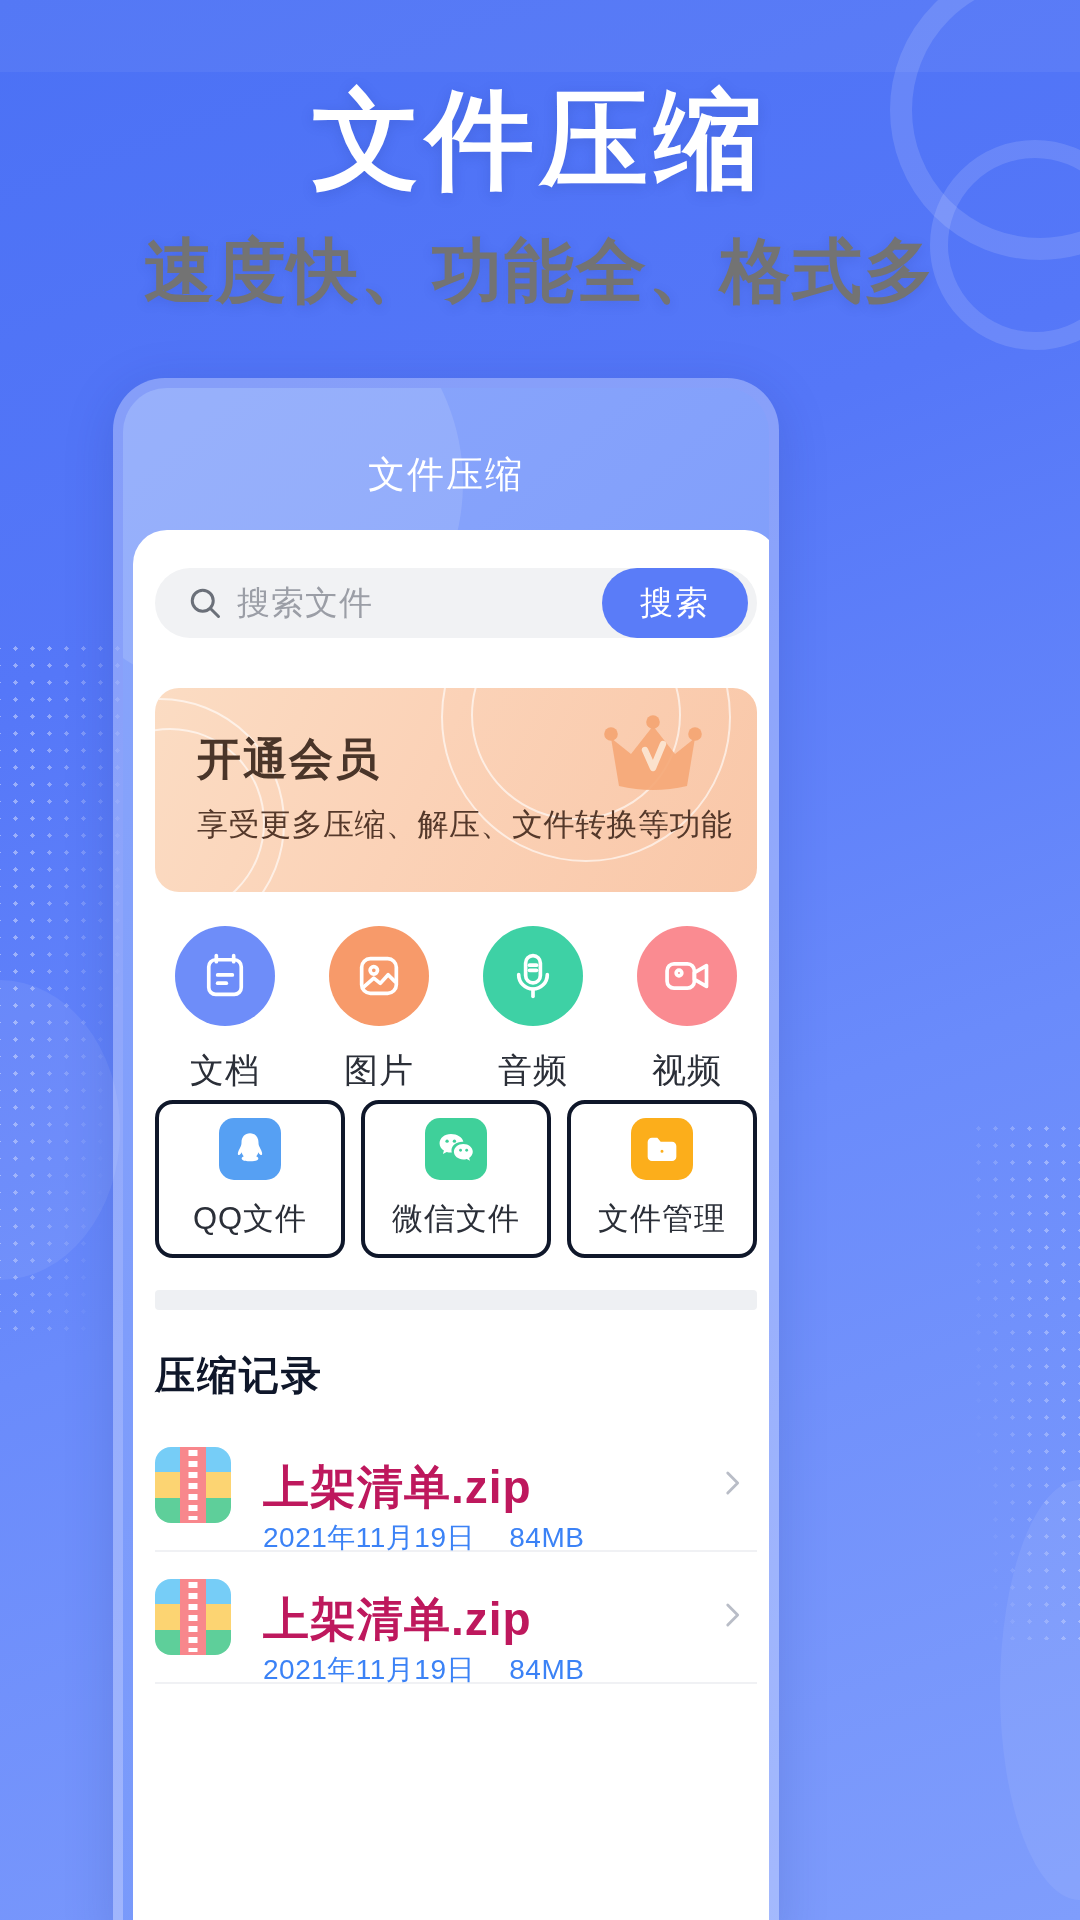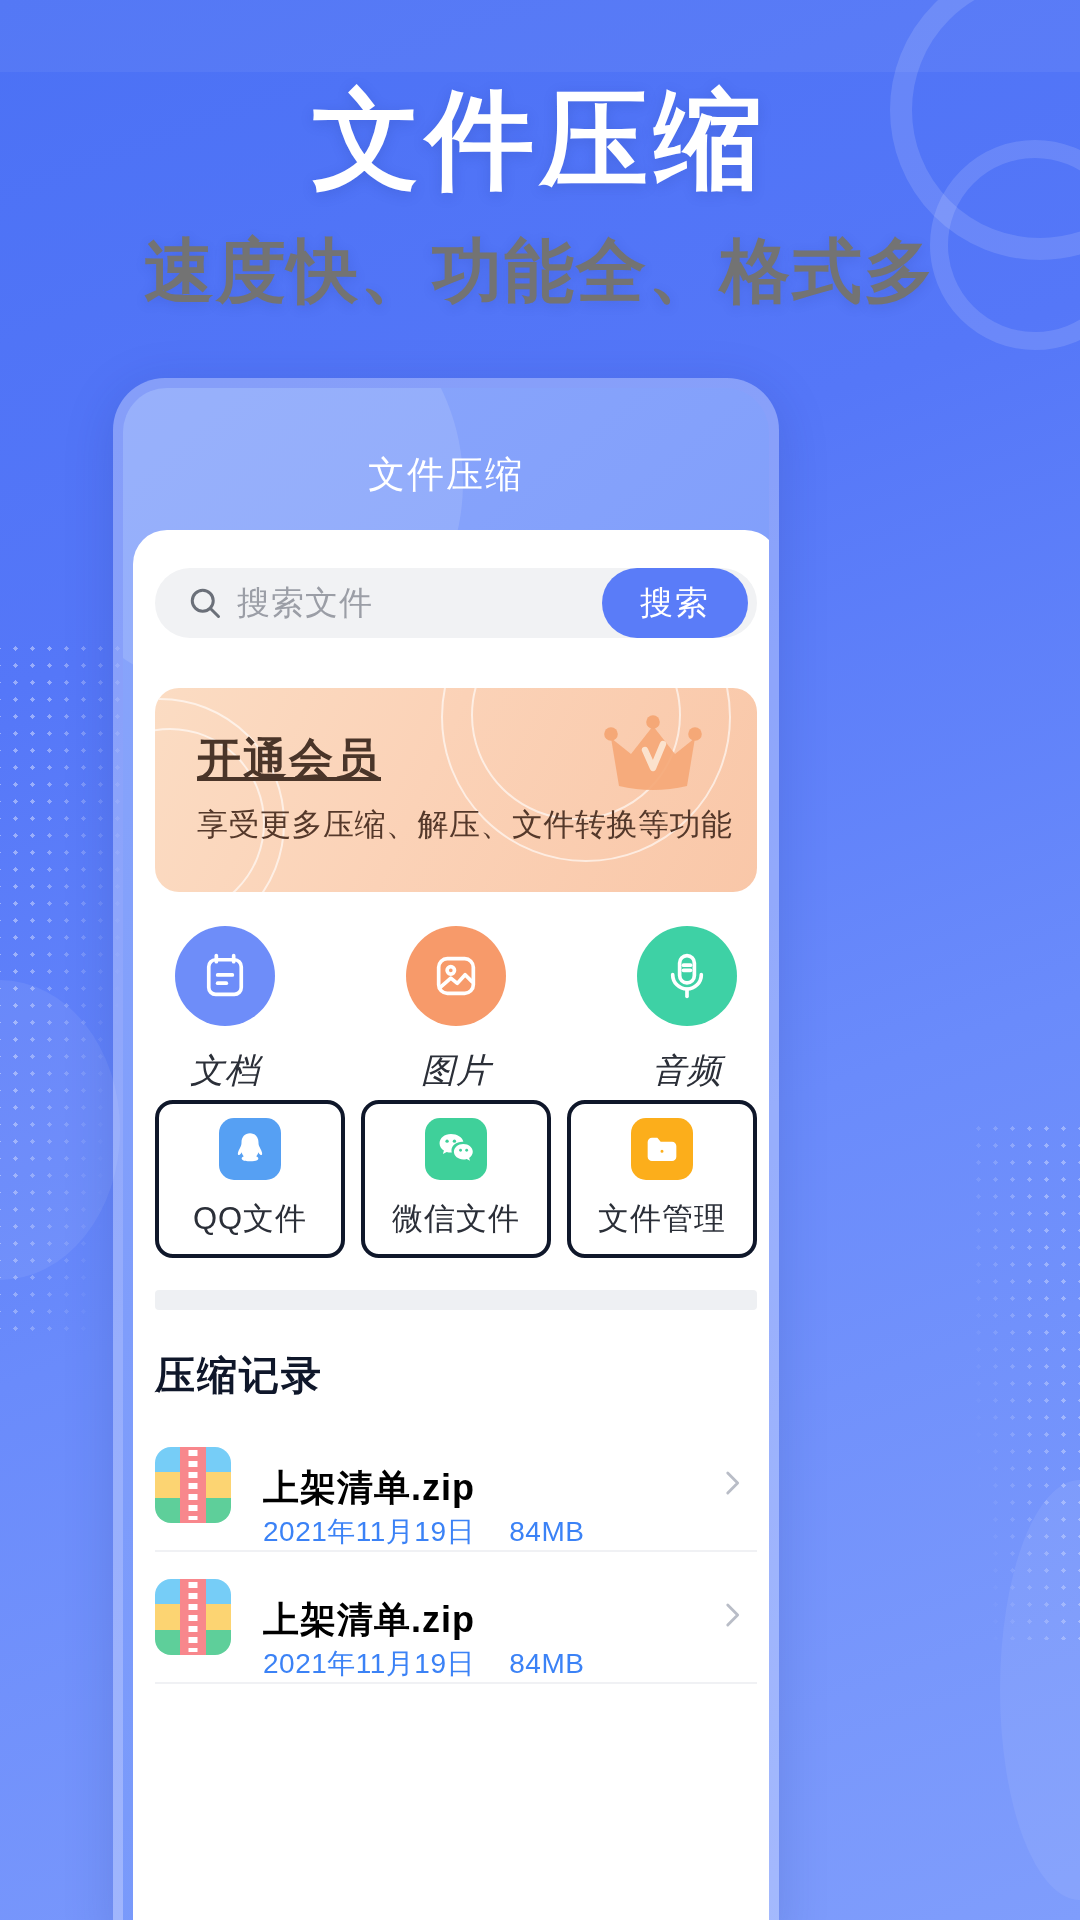--- a/index.html
+++ b/index.html
@@ -130,34 +130,34 @@
   .vip-ring {
     position: absolute; border-radius: 50%;
     border: 2px solid rgba(255,255,255,0.62);
   }
   .vr1 { width: 210px; height: 210px; right: 76px; top: -78px; }
   .vr2 { width: 290px; height: 290px; right: 26px; top: -116px; }
   .vr3 { width: 190px; height: 190px; left: -80px; top: 40px; }
   .vr4 { width: 250px; height: 250px; left: -120px; top: 10px; }
   .vip-title {
     position: absolute; left: 42px; top: 42px;
-    font-size: 44px; font-weight: 700; color: #4a3529; letter-spacing: 2px; text-decoration: underline;
+    font-size: 44px; font-weight: 700; color: #4a3529; letter-spacing: 2px;
   }
   .vip-sub {
     position: absolute; left: 42px; top: 116px;
     font-size: 31px; color: #54382a; letter-spacing: 0.5px;
   }
   .vip-crown { position: absolute; right: 54px; top: 26px; }
 
   
   .cats {
     position: absolute; left: 22px; top: 396px;
     width: 602px; display: flex; justify-content: space-between;
   }
-  .cat { width: 140px; text-align: center; font-style: italic; }
+  .cat { width: 140px; text-align: center; }
   .cat-circle {
     width: 100px; height: 100px; border-radius: 50%;
     margin: 0 auto; display: flex; align-items: center; justify-content: center;
   }
   .cat-label {
     margin-top: 22px; font-size: 34px; color: #2b2f38; letter-spacing: 1px;
   }
 
   
   .cards {
@@ -202,21 +202,21 @@
   .zip-strip {
     position: absolute; left: 50%; transform: translateX(-50%); top: 0;
     width: 26px; height: 100%; background: #f8878c;
   }
   .zip-teeth {
     position: absolute; left: 50%; transform: translateX(-50%); top: 3px;
     width: 9px; height: calc(100% - 6px);
     background-image: repeating-linear-gradient(#ffffff 0 6px, transparent 6px 11px);
   }
   .rec-texts { flex: 1; margin-left: 32px; }
-  .rec-name { font-size: 36px; font-weight: 700; color: #000000; letter-spacing: 1px; margin-top: 44px; }
+  .rec-name { font-size: 46px; font-weight: 700; color: #be185d; letter-spacing: 1px; margin-top: 44px; }
   .rec-meta { font-size: 28px; color: #3b82f6; letter-spacing: 0.5px; }
   .rec-meta .sz { margin-left: 26px; }
   .chev { margin-right: 8px; flex: none; }
 </style>
 </head>
 <body>
 
 <div class="bg-band"></div>
 <div class="bg-ring ring-a"></div>
 <div class="bg-ring ring-b"></div>
@@ -296,20 +296,30 @@
               <rect x="8.6" y="2.6" width="6.8" height="12.6" rx="3.4"></rect>
               <path d="M5.4 11.4 a6.6 6.6 0 0 0 13.2 0"></path>
               <line x1="12" y1="18.2" x2="12" y2="21.4"></line>
               <line x1="10.4" y1="7" x2="13.6" y2="7"></line>
               <line x1="10.4" y1="9.4" x2="13.6" y2="9.4"></line>
             </svg>
           </div>
           <div class="cat-label">音频</div>
         </div>
 
+        <div class="cat">
+          <div class="cat-circle" style="background:#fa8b91">
+            <svg width="52" height="52" viewBox="0 0 24 24" fill="none" stroke="#fff" stroke-width="1.7" stroke-linecap="round" stroke-linejoin="round">
+              <rect x="2.8" y="6.4" width="12.6" height="11.2" rx="3.2"></rect>
+              <path d="M15.4 10.4 L21 7.2 L21 16.8 L15.4 13.6 Z"></path>
+              <circle cx="8.3" cy="10.6" r="1.3"></circle>
+            </svg>
+          </div>
+          <div class="cat-label">视频</div>
+        </div>
       </div>
 
       <div class="cards">
 
         <div class="qcard">
           <div class="qcard-icon" style="background:#56a0f3">
             <svg width="40" height="40" viewBox="0 0 24 24" fill="#ffffff">
               <path d="M12 2.6 c-3.1 0 -5.1 2.3 -5.1 5.4 c0 1 -0.1 1.7 -0.5 2.5
                        c-0.9 1.8 -1.7 3.3 -1.7 4.4 c0 0.6 0.4 0.9 0.9 0.7
                        c0.5 -0.2 1 -0.8 1.4 -1.6 c0.2 1 0.7 1.8 1.3 2.4

